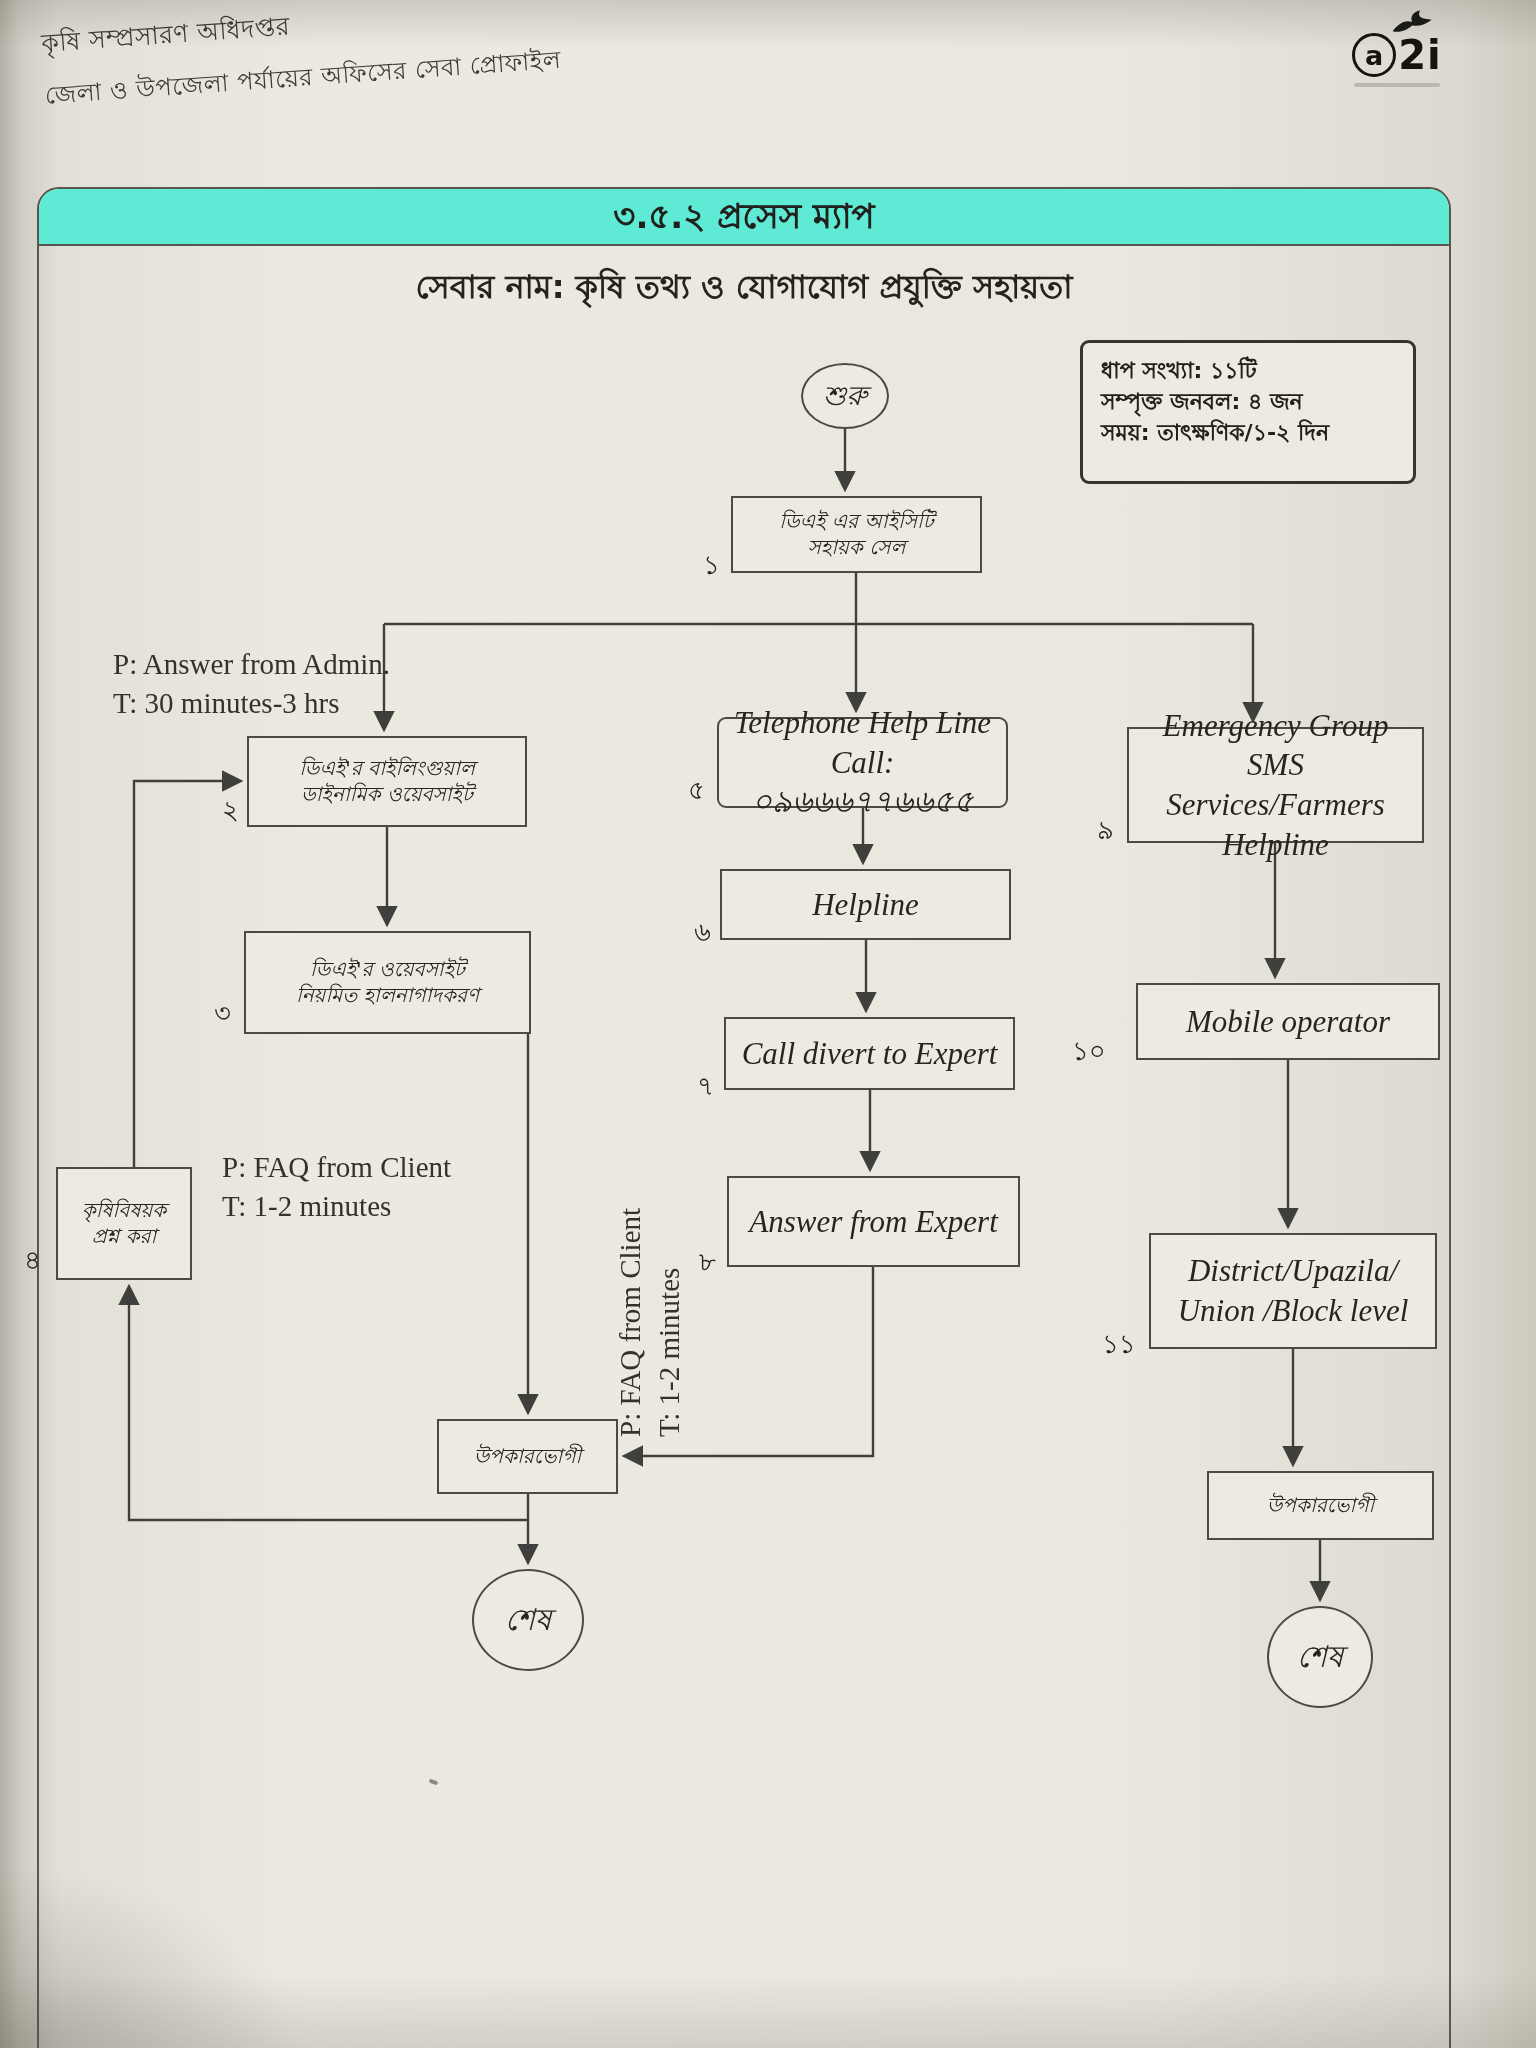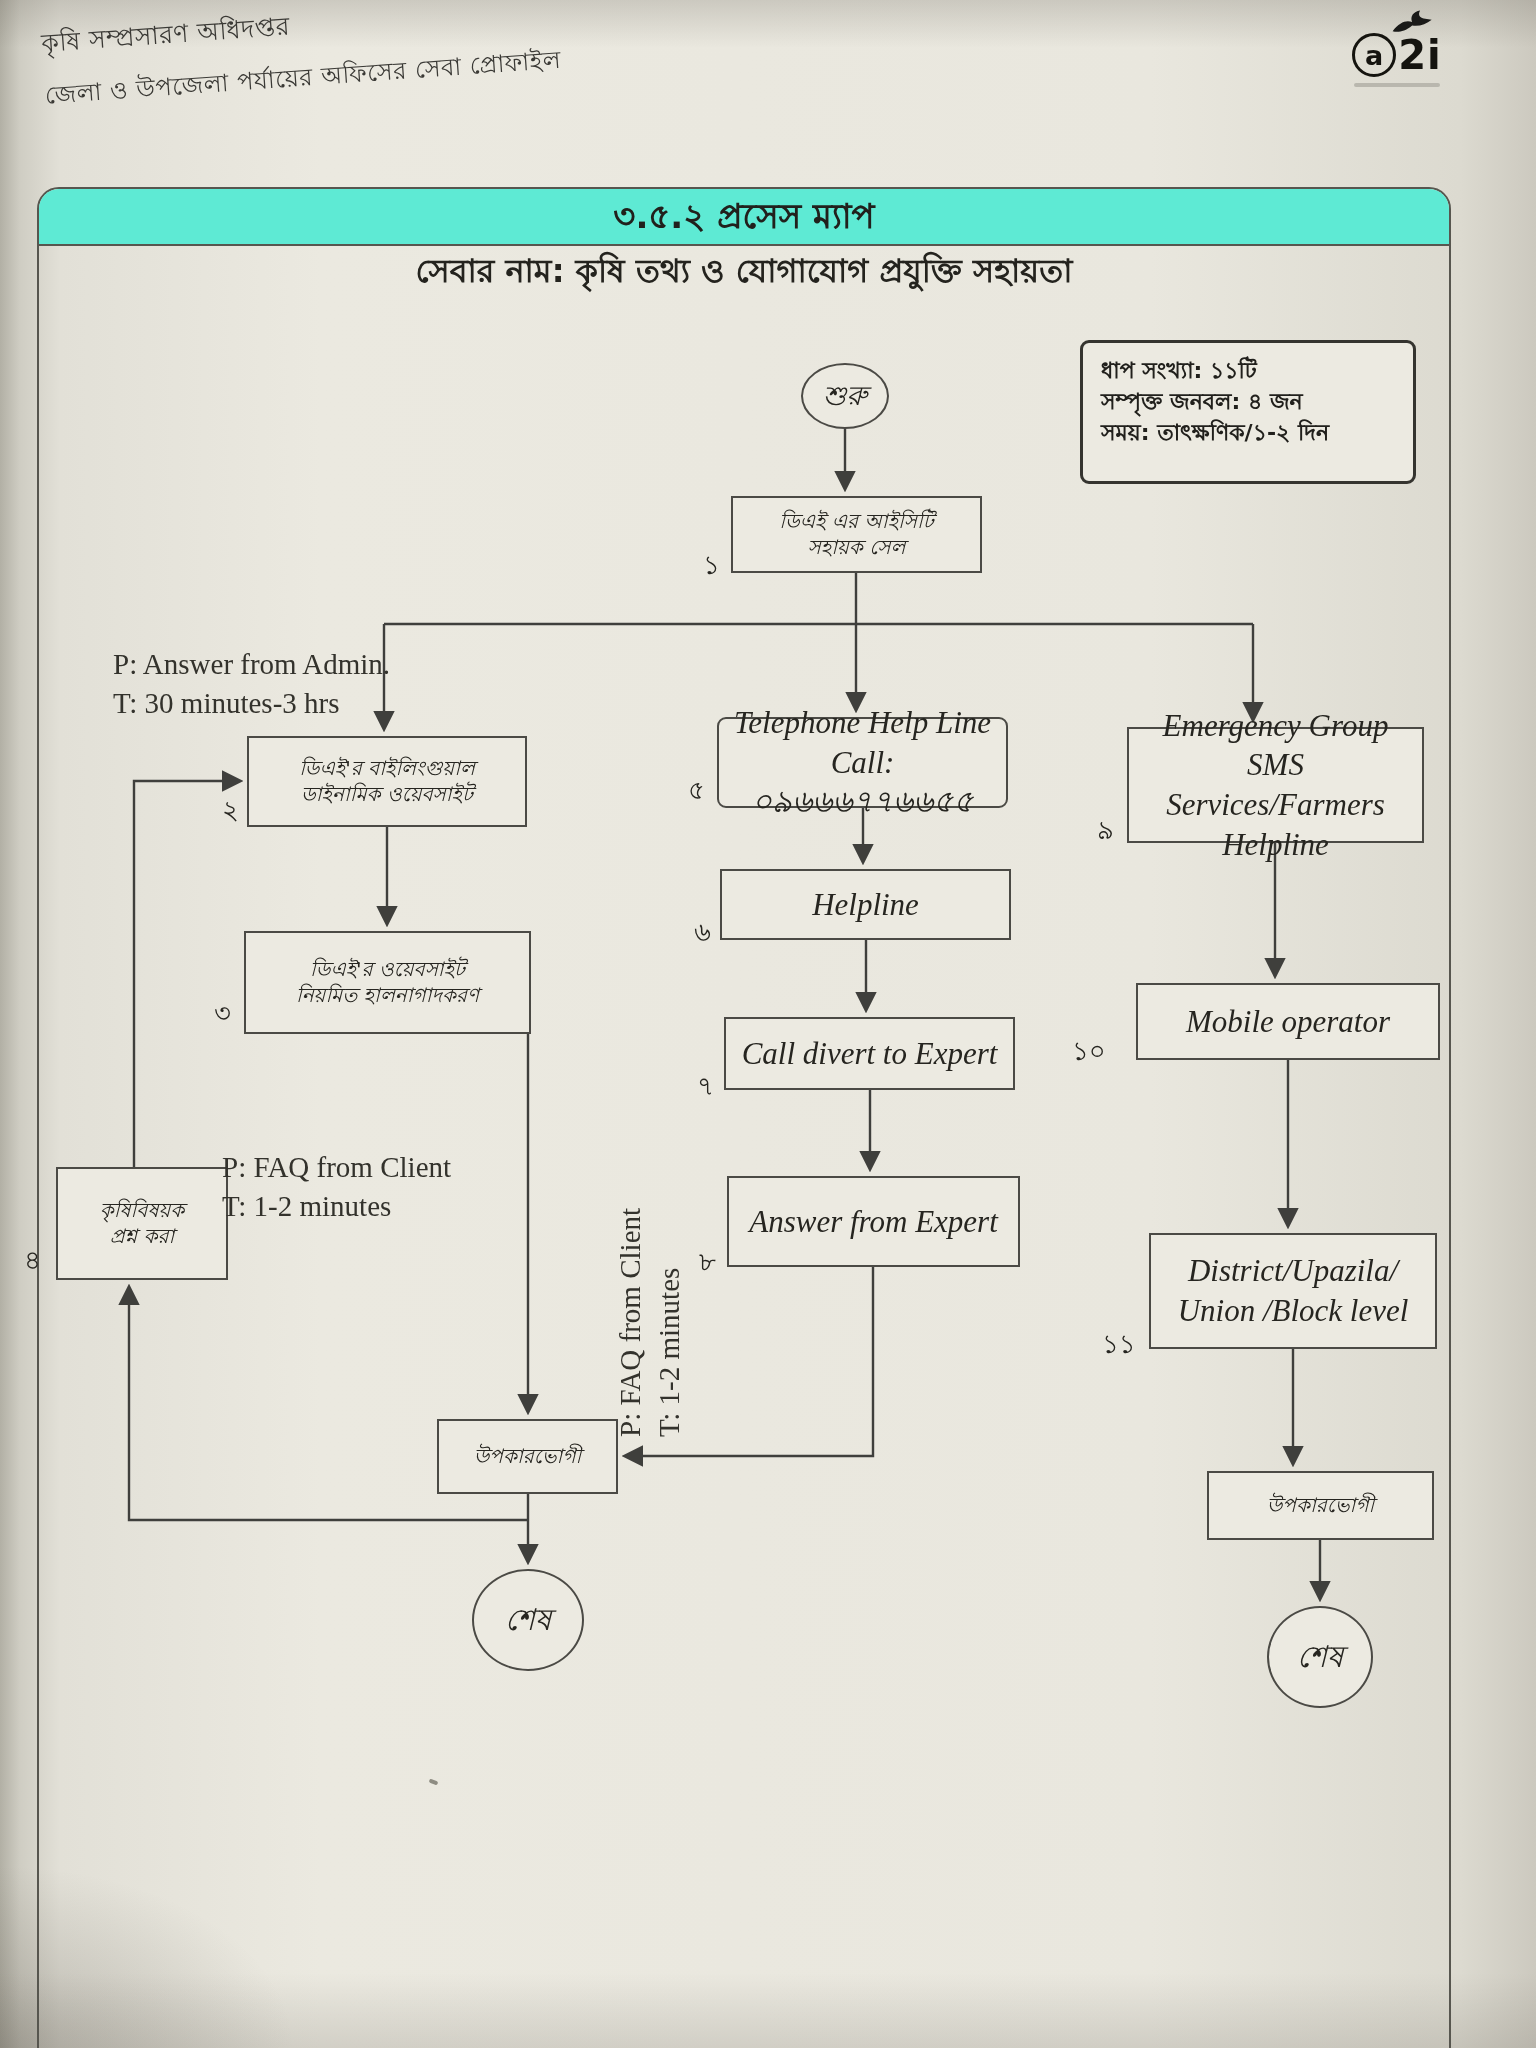--- a/index.html
+++ b/index.html
@@ -40,21 +40,21 @@
     border:2px solid #57564f;border-radius:22px;
     background:transparent;
   }
   .title-bar{
     height:55px;border-radius:20px 20px 0 0;
     background:#5eead4;border-bottom:2px solid #57564f;
     text-align:center;line-height:55px;
     font-size:34px;font-weight:bold;color:#21201c;
   }
   .service-name{
-    margin-top:0;text-align:center;
+    margin-top:16px;text-align:center;
     font-size:32px;font-weight:bold;color:#24231e;
   }
   .info-box{
     position:absolute;left:1080px;top:340px;width:336px;height:144px;
     border:3px solid #35342f;border-radius:9px;background:#eceae1;
     padding:12px 18px;box-sizing:border-box;
   }
   .info-box span{display:block;font-size:22px;font-weight:bold;line-height:1.42;color:#21201c;}
 
   svg.connectors{position:absolute;left:0;top:0;width:1536px;height:2048px;pointer-events:none;}
@@ -161,21 +161,21 @@
 <div class="node bn" style="left:247px;top:736px;width:280px;height:91px;">
   <span>ডিএই'র বাইলিংগুয়াল</span>
   <span>ডাইনামিক ওয়েবসাইট</span>
 </div>
 
 <div class="node bn" style="left:244px;top:931px;width:287px;height:103px;">
   <span>ডিএই'র ওয়েবসাইট</span>
   <span>নিয়মিত হালনাগাদকরণ</span>
 </div>
 
-<div class="node bn" style="left:56px;top:1167px;width:172px;height:113px;text-align:right;">
+<div class="node bn" style="left:56px;top:1167px;width:136px;height:113px;text-align:right;">
   <span>কৃষিবিষয়ক</span>
   <span>প্রশ্ন করা</span>
 </div>
 
 <div class="node en" style="left:717px;top:717px;width:291px;height:91px;border-radius:9px;">
   <span>Telephone Help Line</span>
   <span>Call: ০৯৬৬৬৭৭৬৬৫৫</span>
 </div>
 
 <div class="node en" style="left:720px;top:869px;width:291px;height:71px;">

